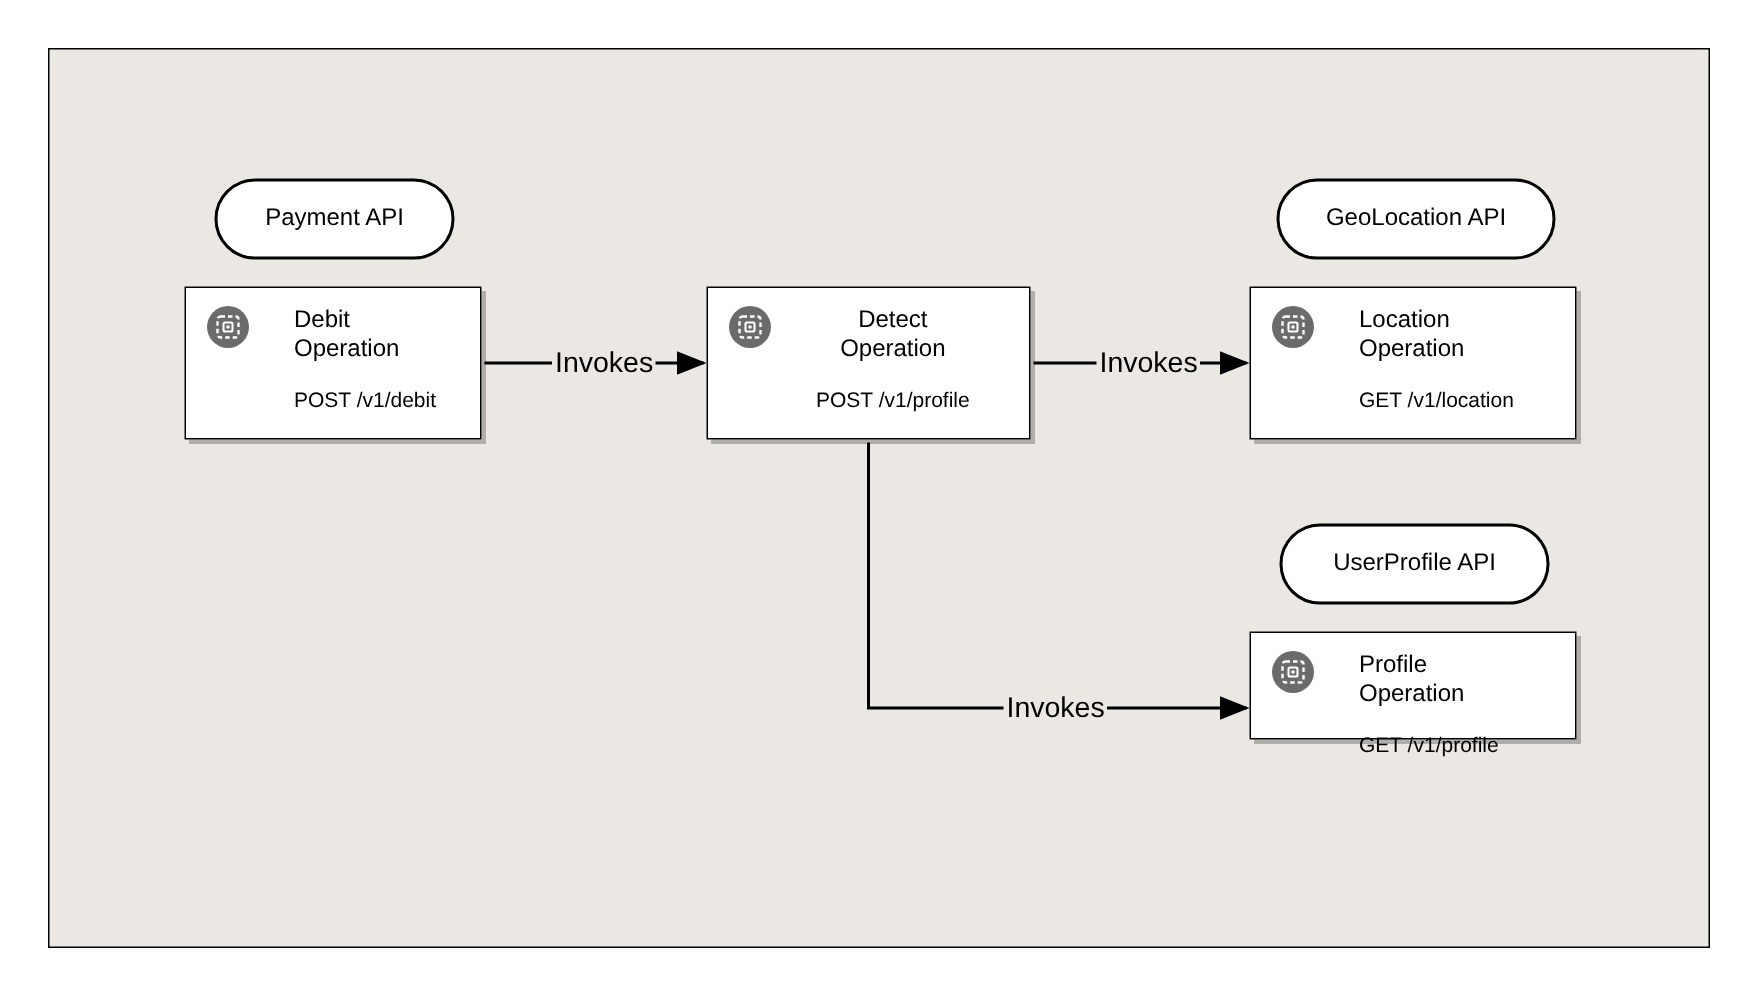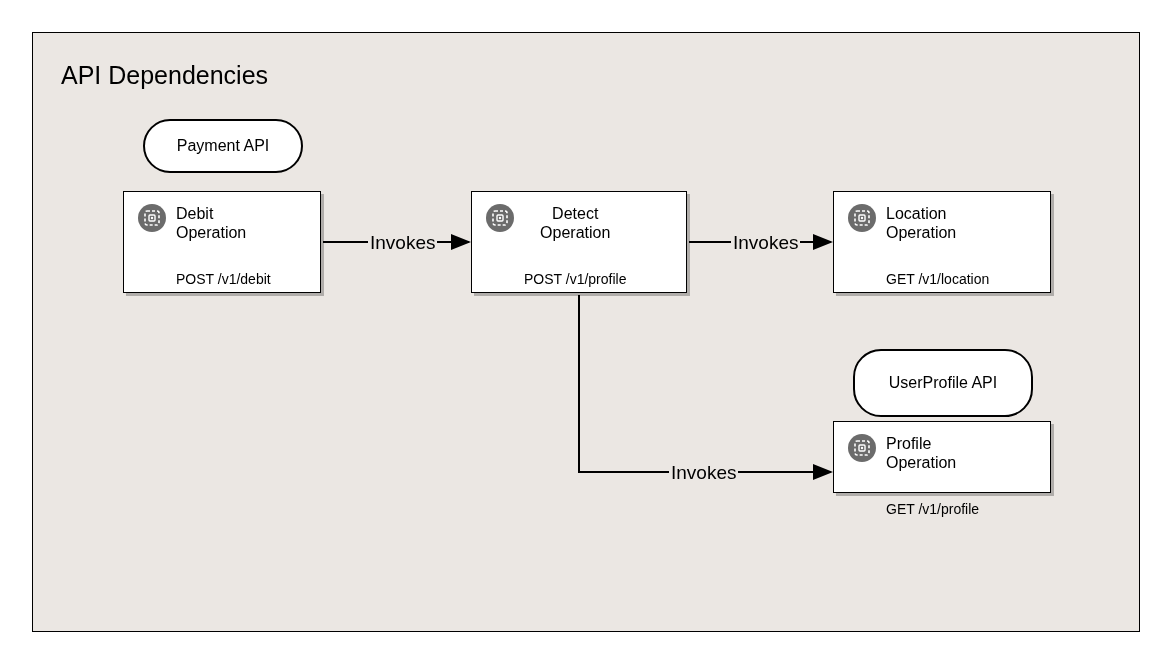--- a/index.html
+++ b/index.html
@@ -50,21 +50,22 @@
       display: flex;
       align-items: flex-start;
       gap: 10px;
     }
     .op-icon {
       flex-shrink: 0;
     }
     .op-text {
       display: flex;
       flex-direction: column;
-      gap: 19px;
+      gap: 6px;
+      margin-left: 20px;
     }
     .op-name {
       font-size: 16px;
       line-height: 1.2;
     }
     .op-endpoint {
       font-size: 14px;
       margin-top: 10px;
     }
     .edge-label {
@@ -79,29 +80,31 @@
       width: 1108px;
       height: 600px;
       pointer-events: none;
     }
   </style>
 </head>
 <body>
 
 <div class="diagram-container">
 
-  <div class="diagram-title">API Dependencies</div>
 
   <div class="api-pill" style="left:110px; top:86px; width:160px; height:54px;">
     <span>Payment API</span>
   </div>
 
 
-
-  <div class="api-pill" style="left:820px; top:316px; width:180px; height:68px;">
+  <div class="api-pill" style="left:818px; top:86px; width:186px; height:54px;">
+    <span>GeoLocation API</span>
+  </div>
+
+  <div class="api-pill" style="left:820px; top:316px; width:180px; height:54px;">
     <span>UserProfile API</span>
   </div>
 
   <div class="op-box" style="left:90px; top:158px; width:198px; height:102px;">
     <div class="op-box-inner">
       <span class="op-icon">
         <svg width="28" height="28" viewBox="0 0 28 28">
           <circle cx="14" cy="14" r="14" fill="#6b6b6b"></circle>
           <rect x="7" y="7" width="14" height="14" rx="2" fill="none" stroke="#fff" stroke-width="1.6" stroke-dasharray="3 2"></rect>
           <rect x="11" y="11" width="6" height="6" rx="1" fill="none" stroke="#fff" stroke-width="1.4"></rect>

